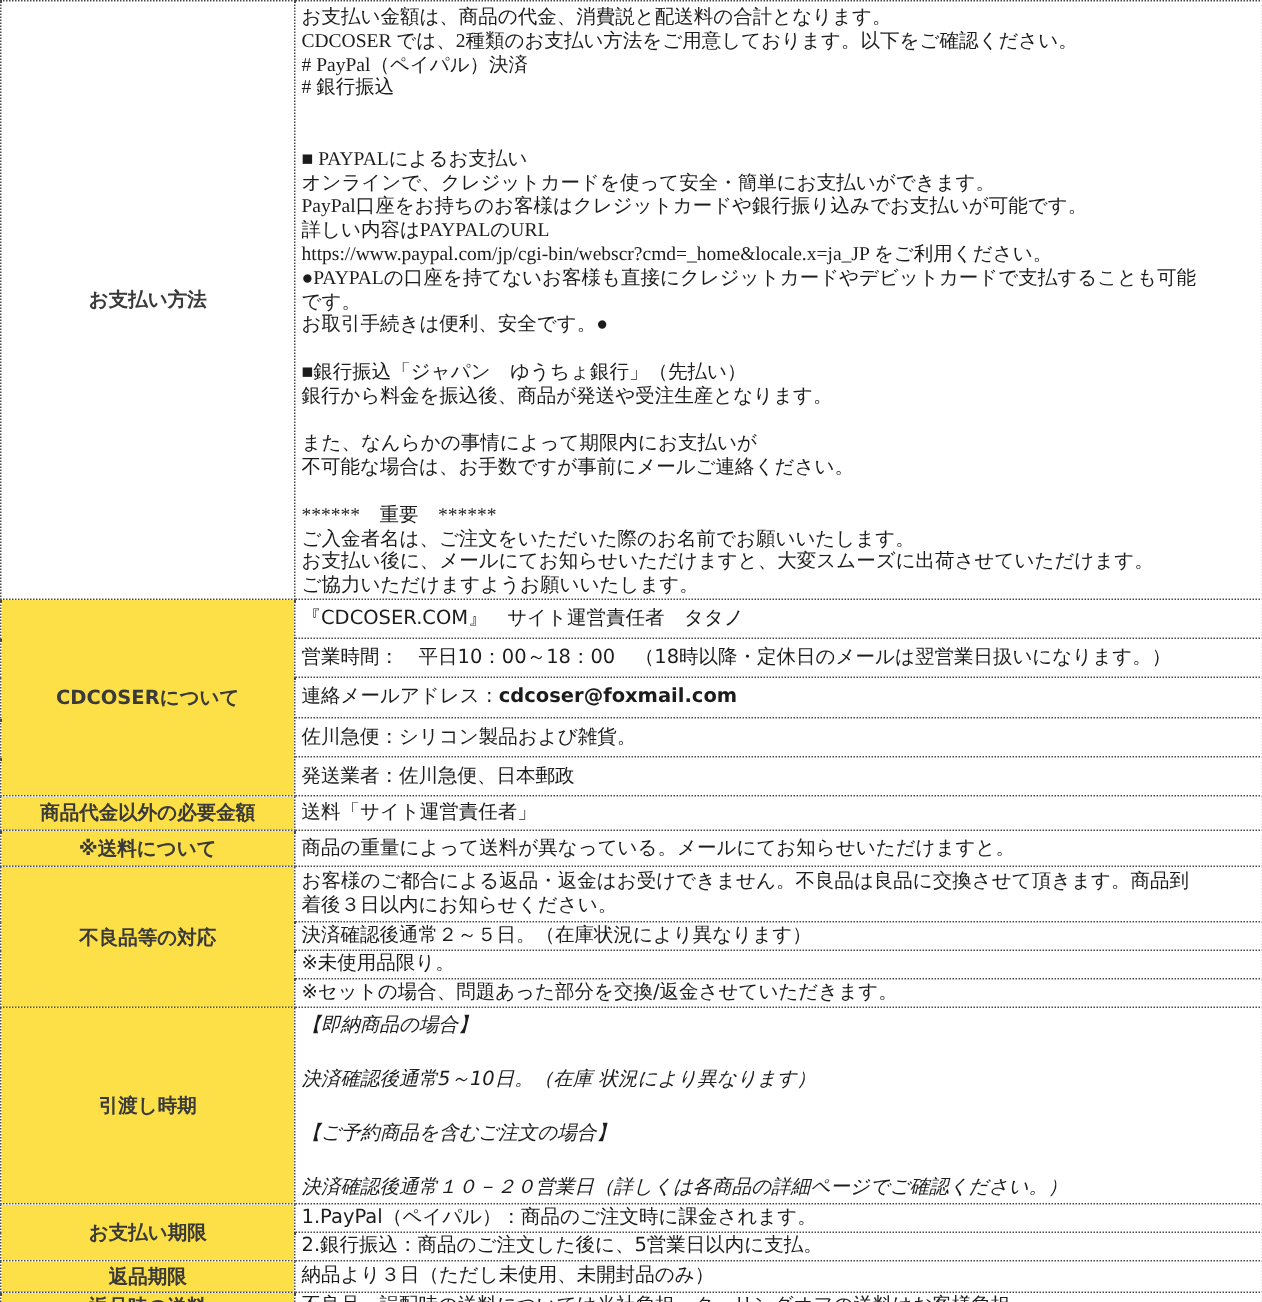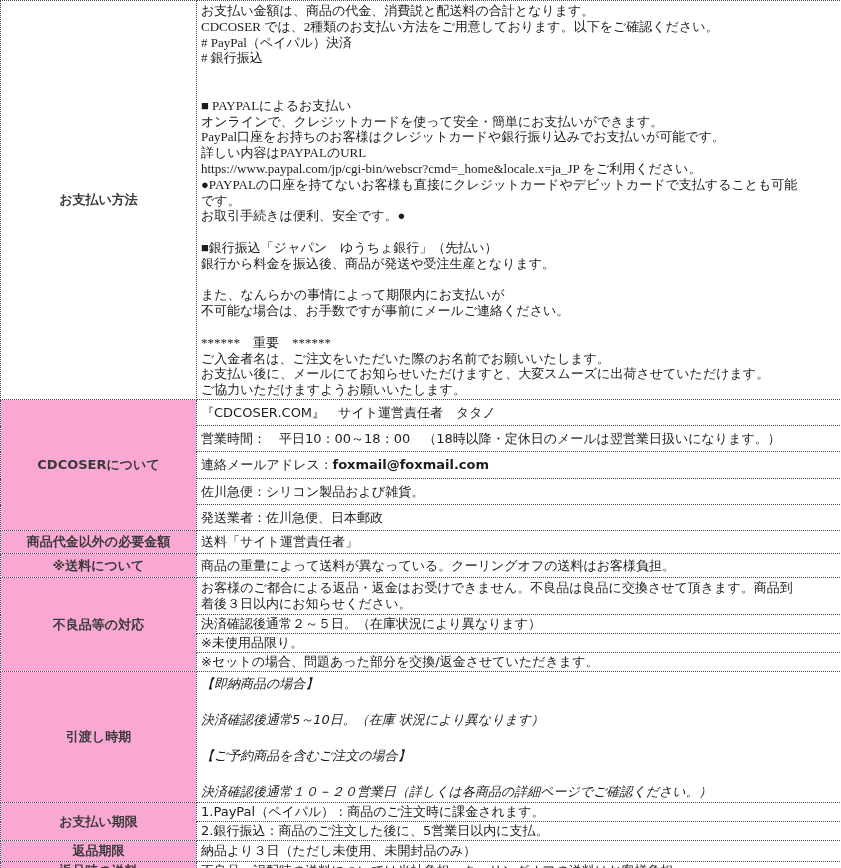--- a/index.html
+++ b/index.html
@@ -18,21 +18,21 @@
     width: 841px;
     border-collapse: collapse;
     table-layout: fixed;
     border-bottom: 3px solid #3b3b3b;
   }
   td {
     border: 1px dotted #4a4a4a;
     overflow: hidden;
   }
   td.label {
-    background: #f9a8d4;
+    background: #fde047;
     font-weight: bold;
     font-size: 13px;
     color: #3a3a3a;
     text-align: center;
     vertical-align: middle;
     padding: 0 2px;
   }
   td.label.white-bg {
     background: #ffffff;
     margin-top: 15px;
@@ -106,38 +106,38 @@
 
       <tr style="height:26px">
         <td class="label" rowspan="5">CDCOSERについて</td>
         <td class="content">『CDCOSER.COM』　サイト運営責任者　タタノ</td>
       </tr>
       <tr style="height:26px">
         <td class="content">営業時間：　平日10：00～18：00　（18時以降・定休日のメールは翌営業日扱いになります。）</td>
       </tr>
       <tr style="height:27px">
         <td class="content">
-          <span>連絡メールアドレス : </span><span class="bold">foxmail@foxmail.com</span>
+          <span>連絡メールアドレス : </span><span class="bold">cdcoser@foxmail.com</span>
         </td>
       </tr>
       <tr style="height:26px">
         <td class="content">佐川急便：シリコン製品および雑貨。</td>
       </tr>
       <tr style="height:26px">
         <td class="content">発送業者：佐川急便、日本郵政</td>
       </tr>
 
       <tr style="height:23px">
         <td class="label">商品代金以外の必要金額</td>
         <td class="content">送料「サイト運営責任者」</td>
       </tr>
 
       <tr style="height:24px">
         <td class="label">※送料について</td>
-        <td class="content">商品の重量によって送料が異なっている。クーリングオフの送料はお客様負担。</td>
+        <td class="content">商品の重量によって送料が異なっている。メールにてお知らせいただけますと。</td>
       </tr>
 
       <tr style="height:37px">
         <td class="label" rowspan="4">不良品等の対応</td>
         <td class="content block defective-first">お客様のご都合による返品・返金はお受けできません。不良品は良品に交換させて頂きます。商品到
 着後３日以内にお知らせください。</td>
       </tr>
       <tr style="height:18px">
         <td class="content">決済確認後通常２～５日。（在庫状況により異なります）</td>
       </tr>

